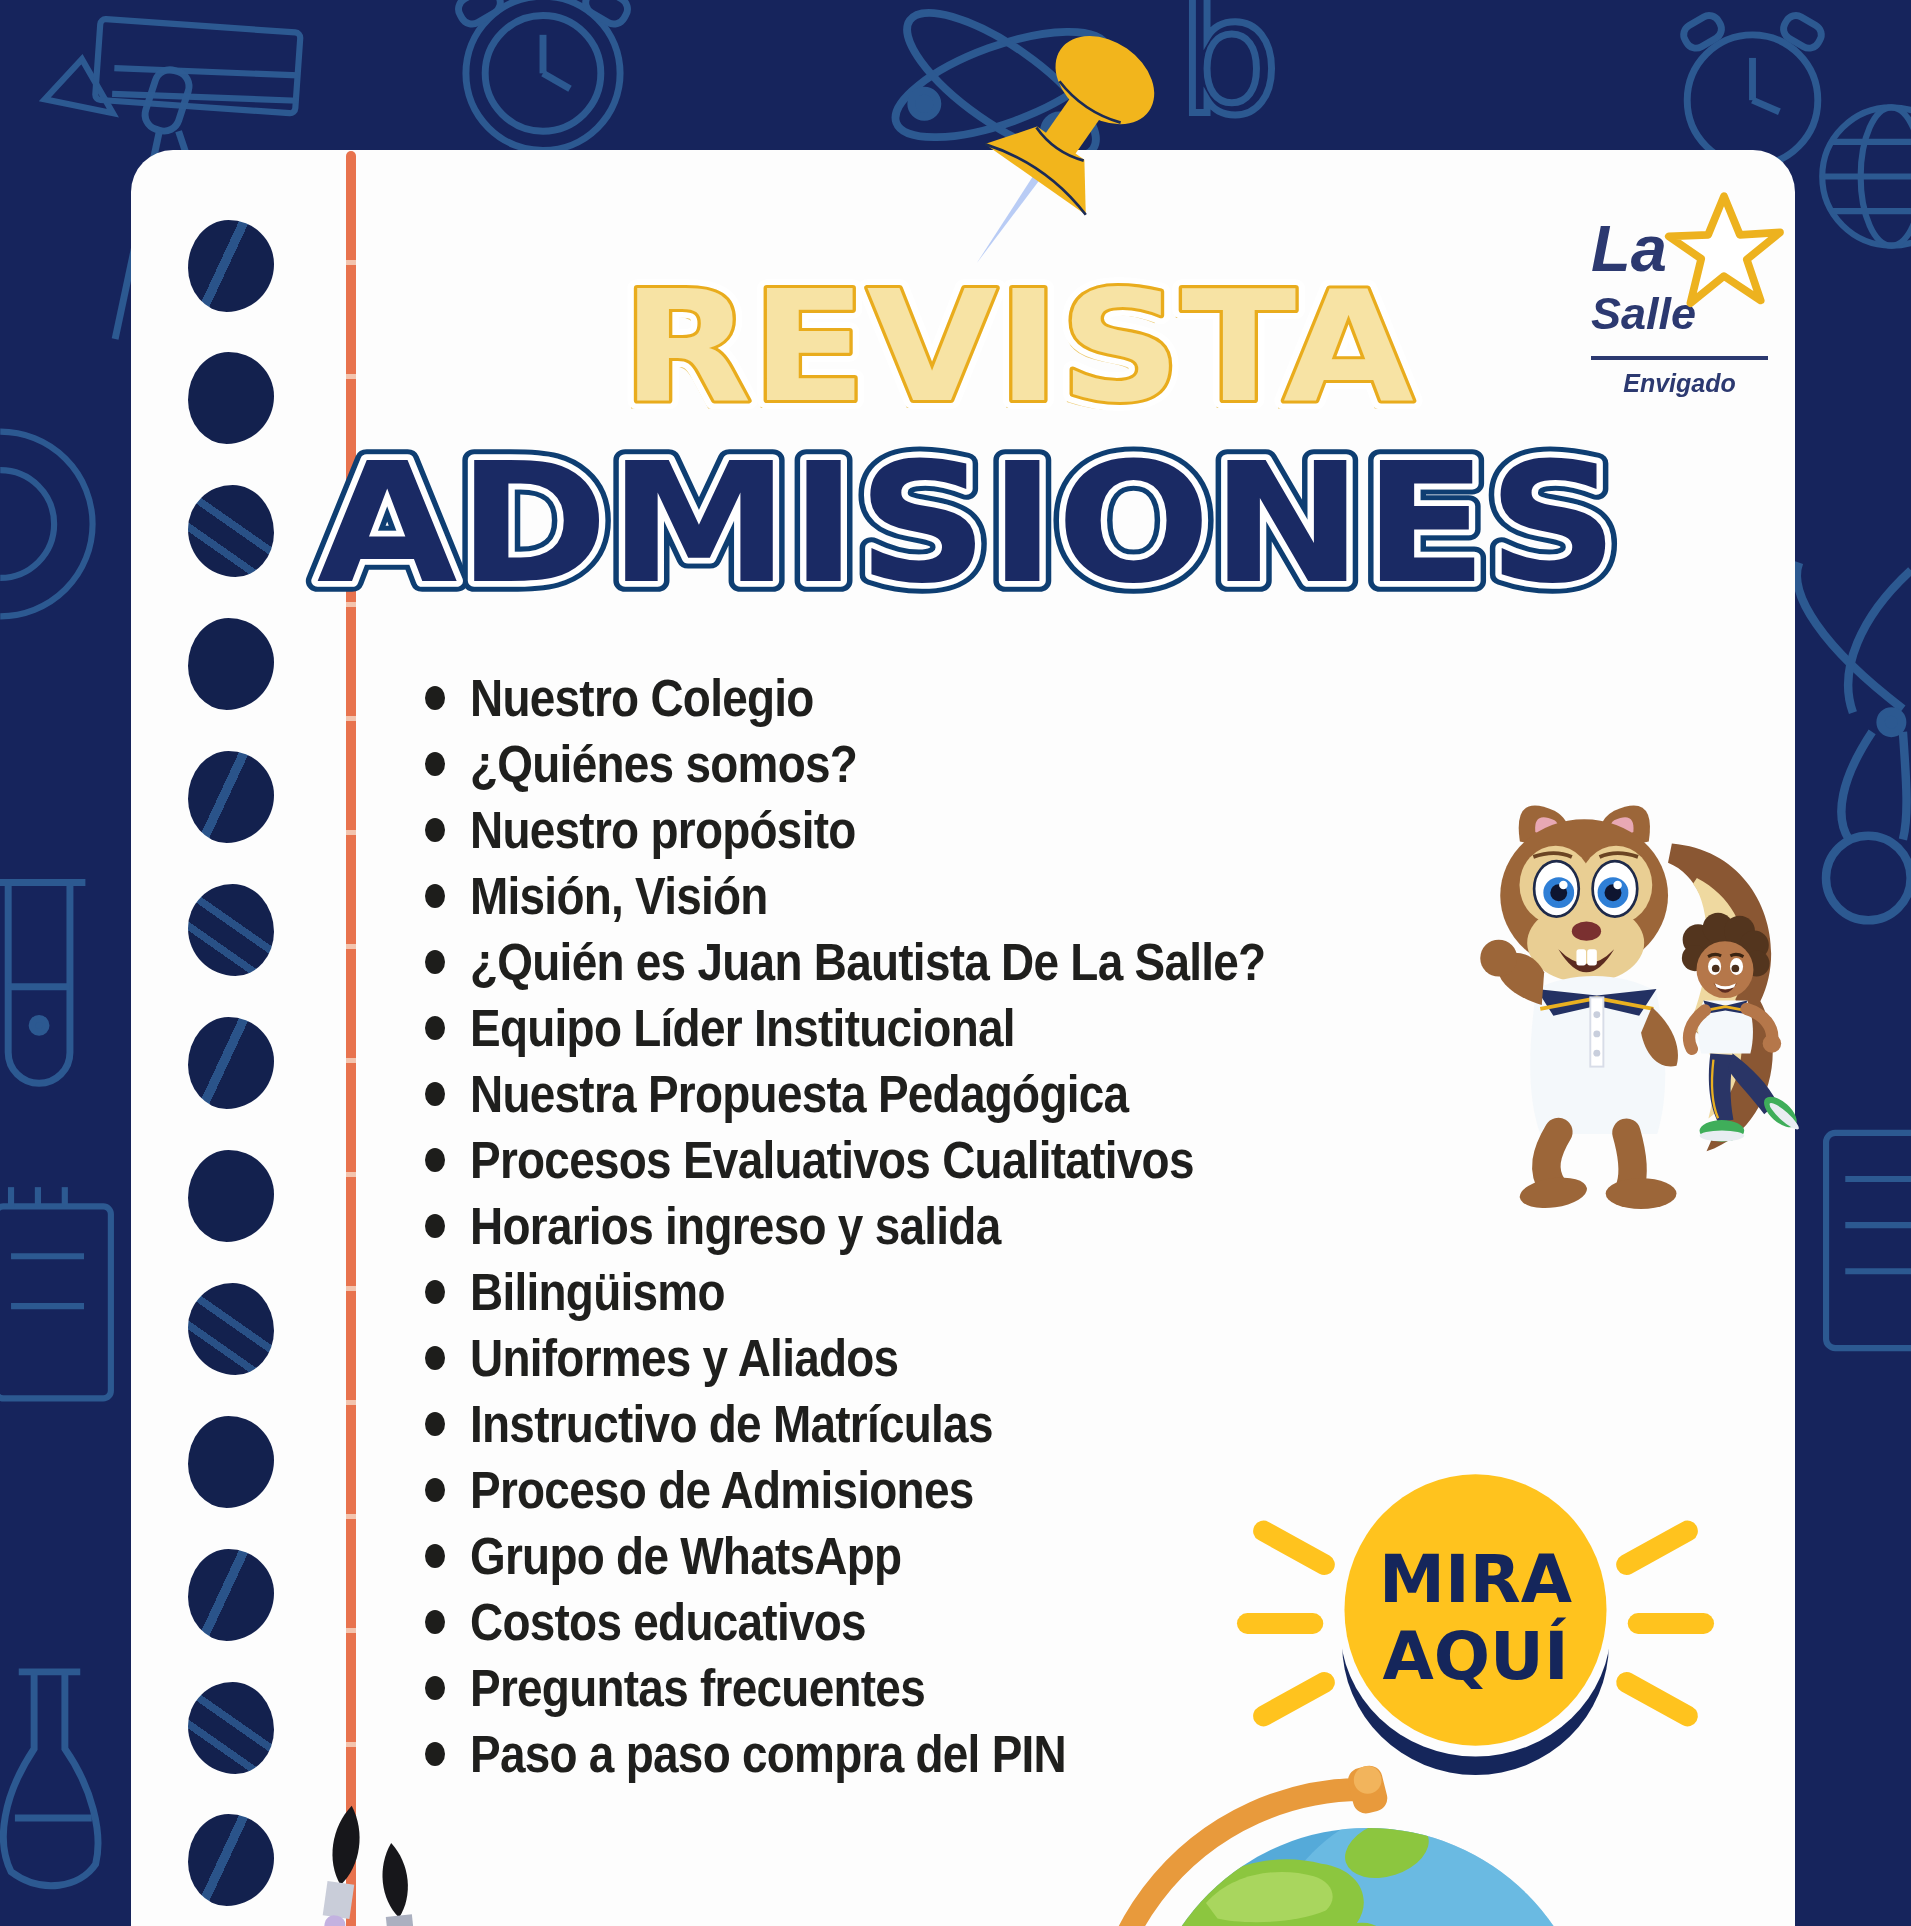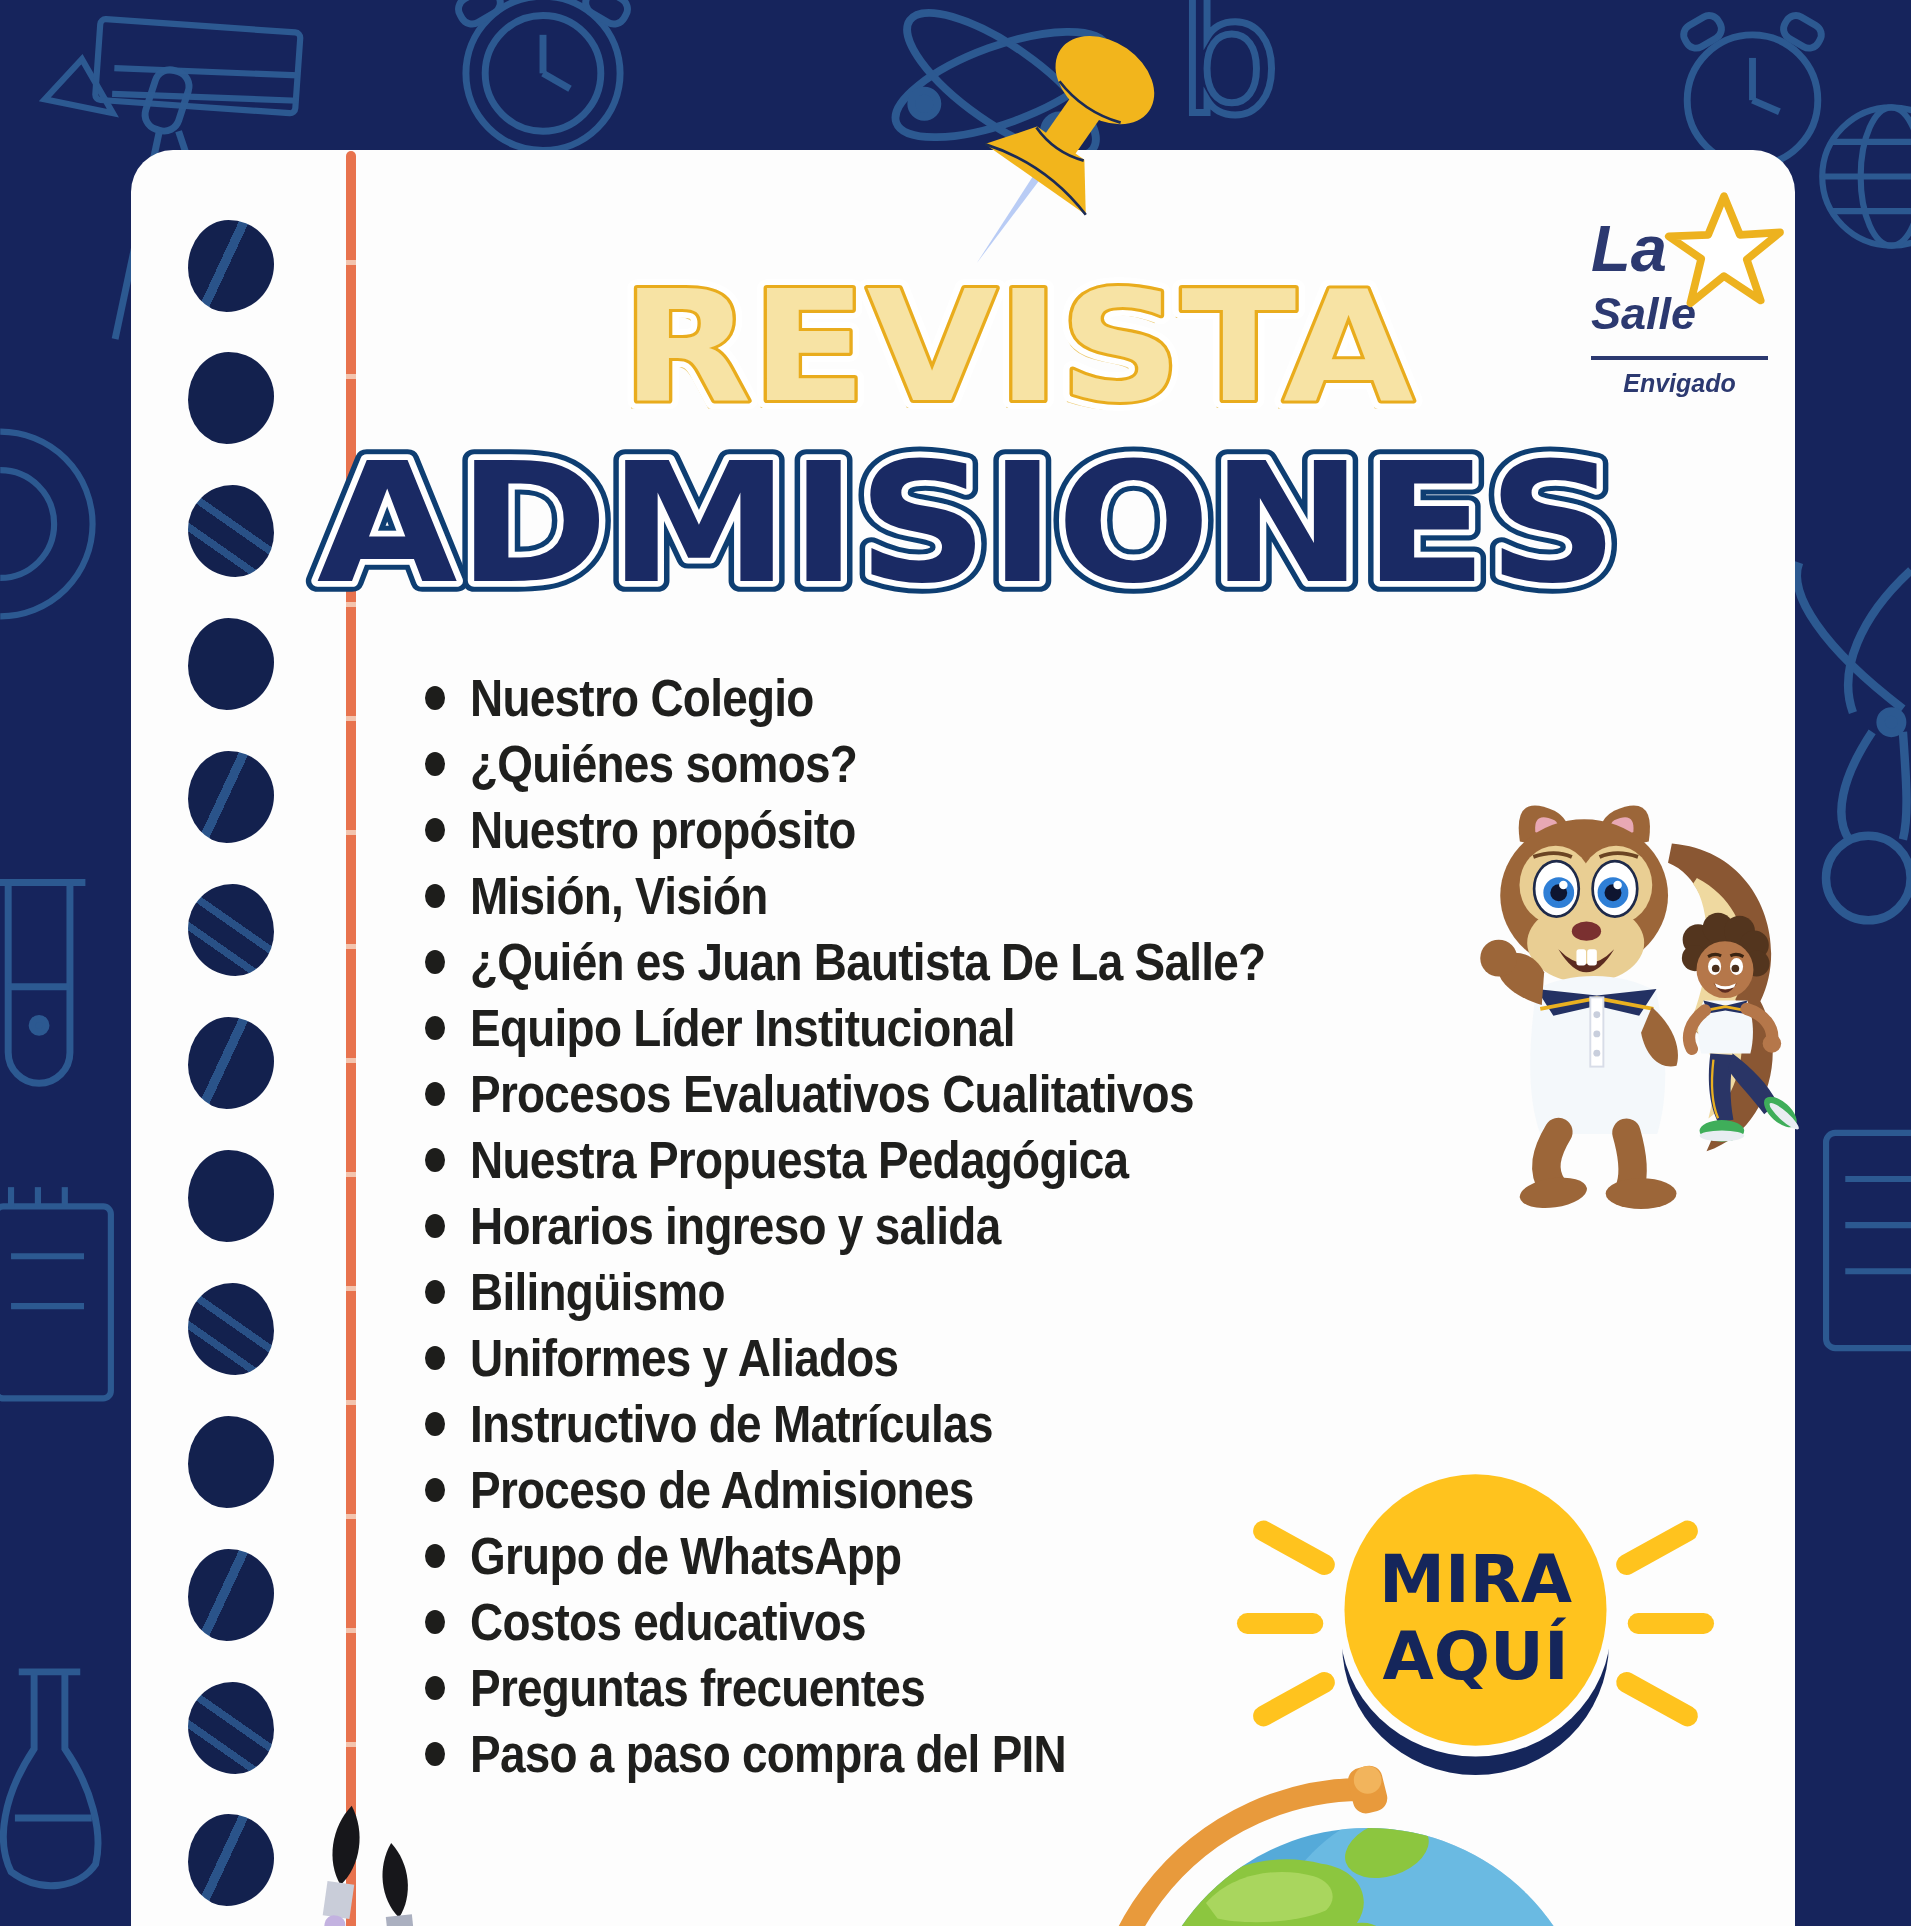--- a/index.html
+++ b/index.html
@@ -221,25 +221,25 @@
     <li>
         <span class="dot"></span>
         <span class="txt">¿Quién es Juan Bautista De La Salle?</span>
       </li>
     <li>
         <span class="dot"></span>
         <span class="txt">Equipo Líder Institucional</span>
       </li>
     <li>
         <span class="dot"></span>
+        <span class="txt">Nuestra Propuesta Pedagógica</span>
+      </li>
+    <li>
+        <span class="dot"></span>
         <span class="txt">Procesos Evaluativos Cualitativos</span>
-      </li>
-    <li>
-        <span class="dot"></span>
-        <span class="txt">Nuestra Propuesta Pedagógica</span>
       </li>
     <li>
         <span class="dot"></span>
         <span class="txt">Horarios ingreso y salida</span>
       </li>
     <li>
         <span class="dot"></span>
         <span class="txt">Bilingüismo</span>
       </li>
     <li>

